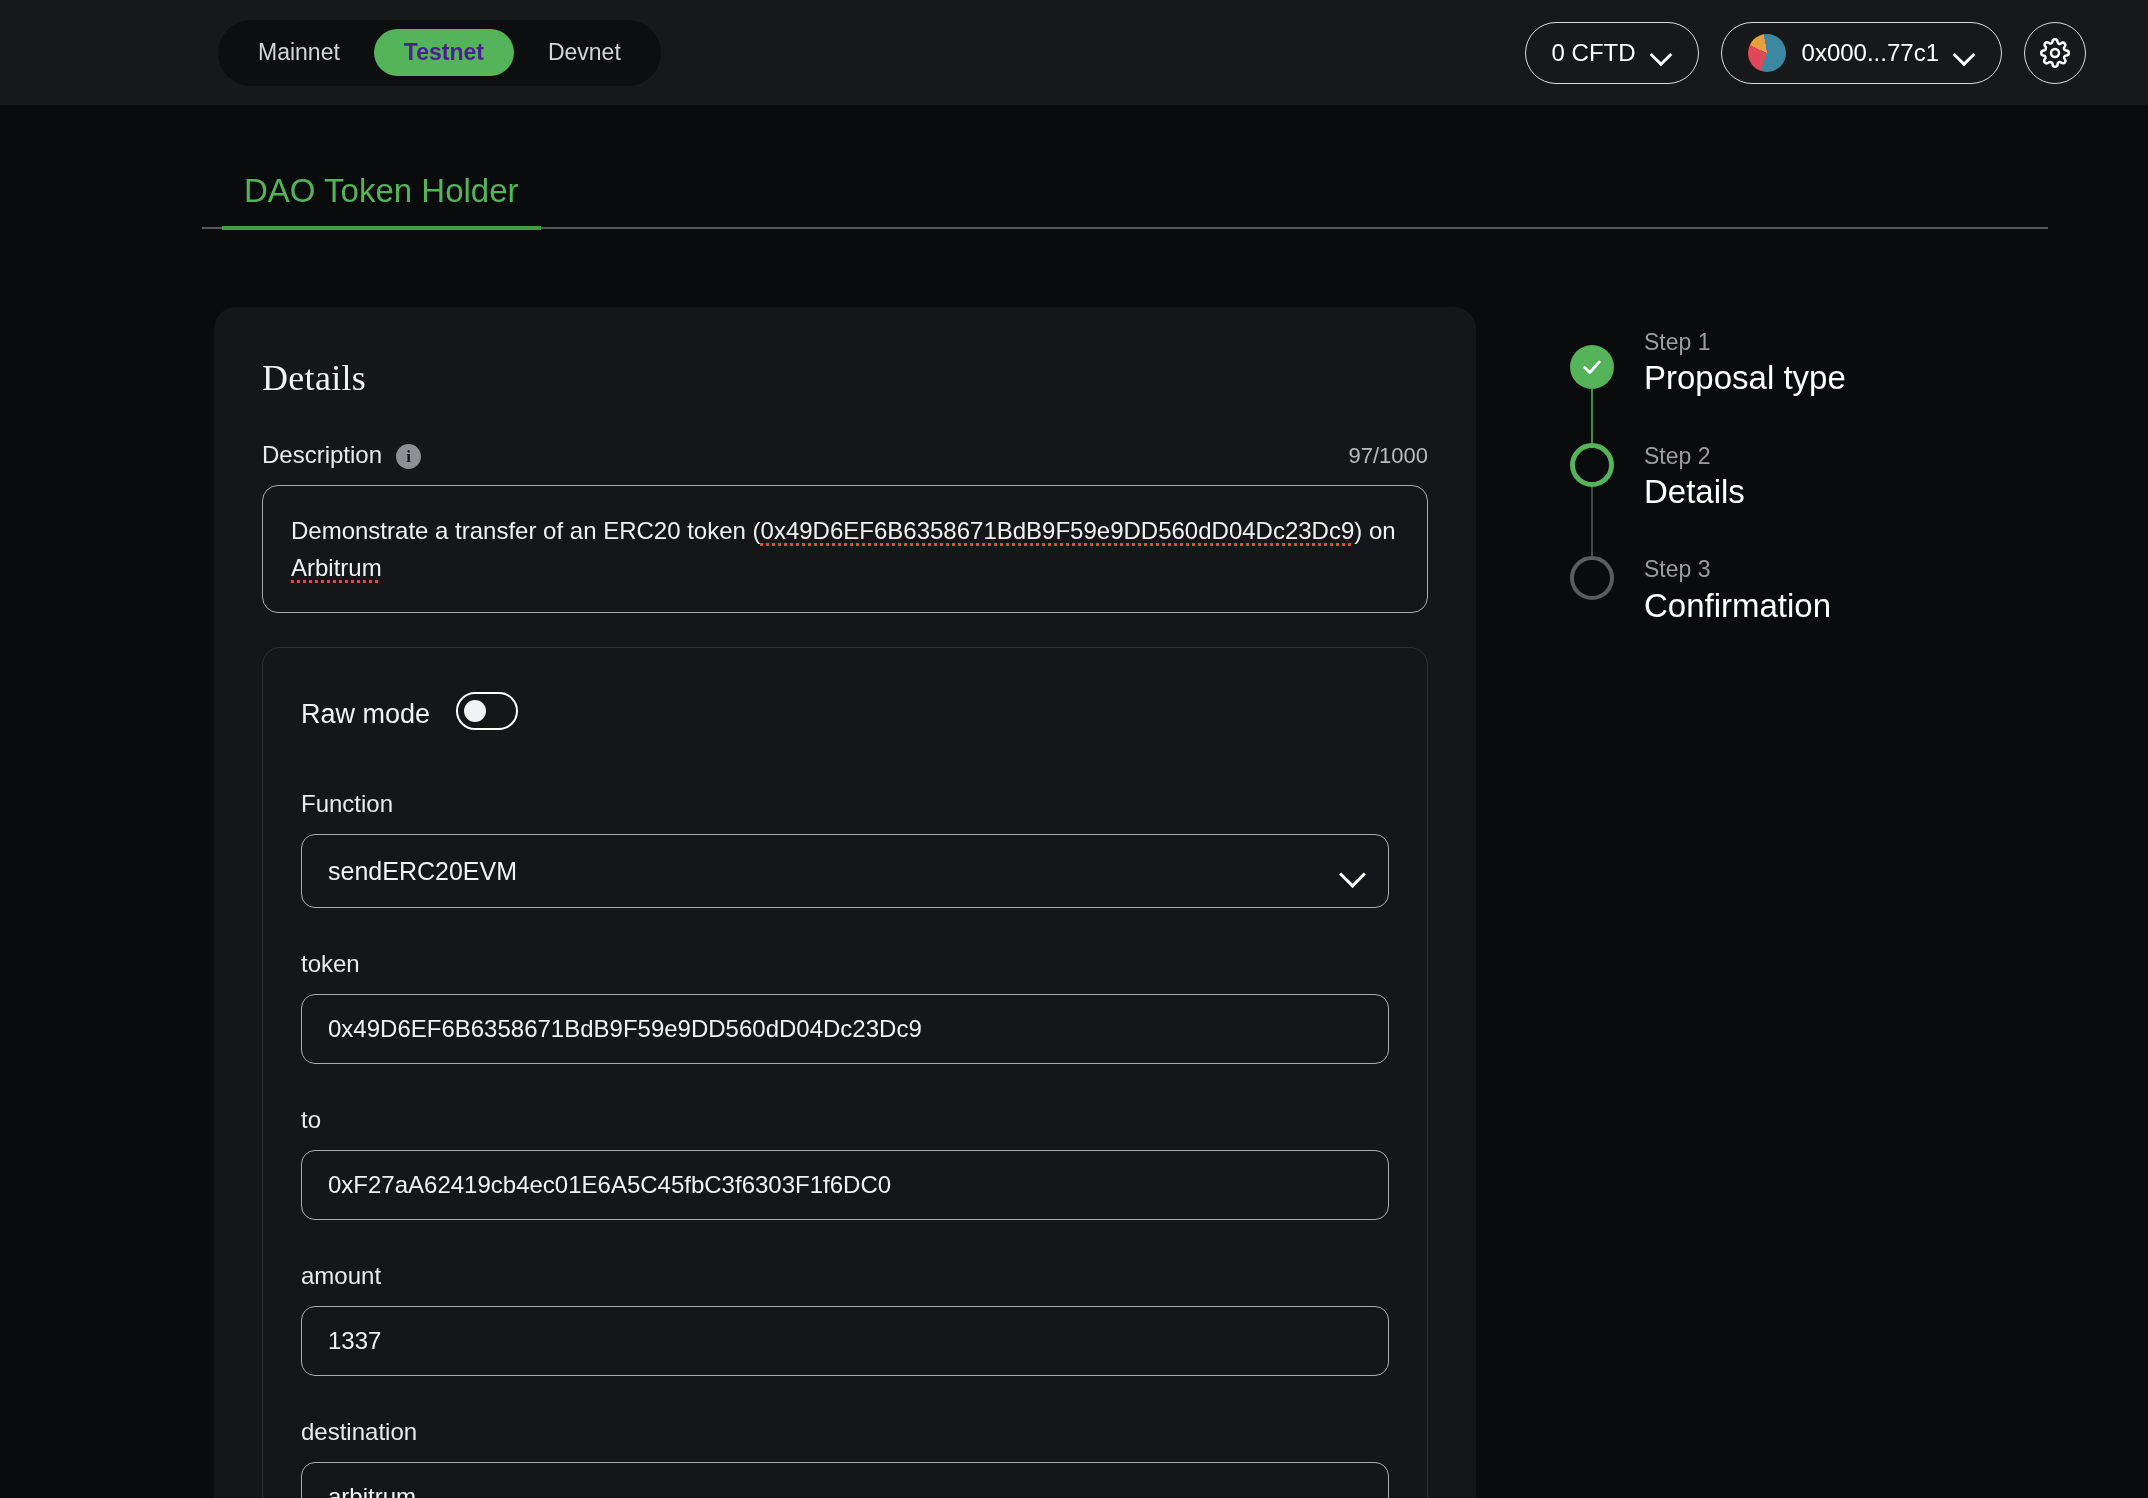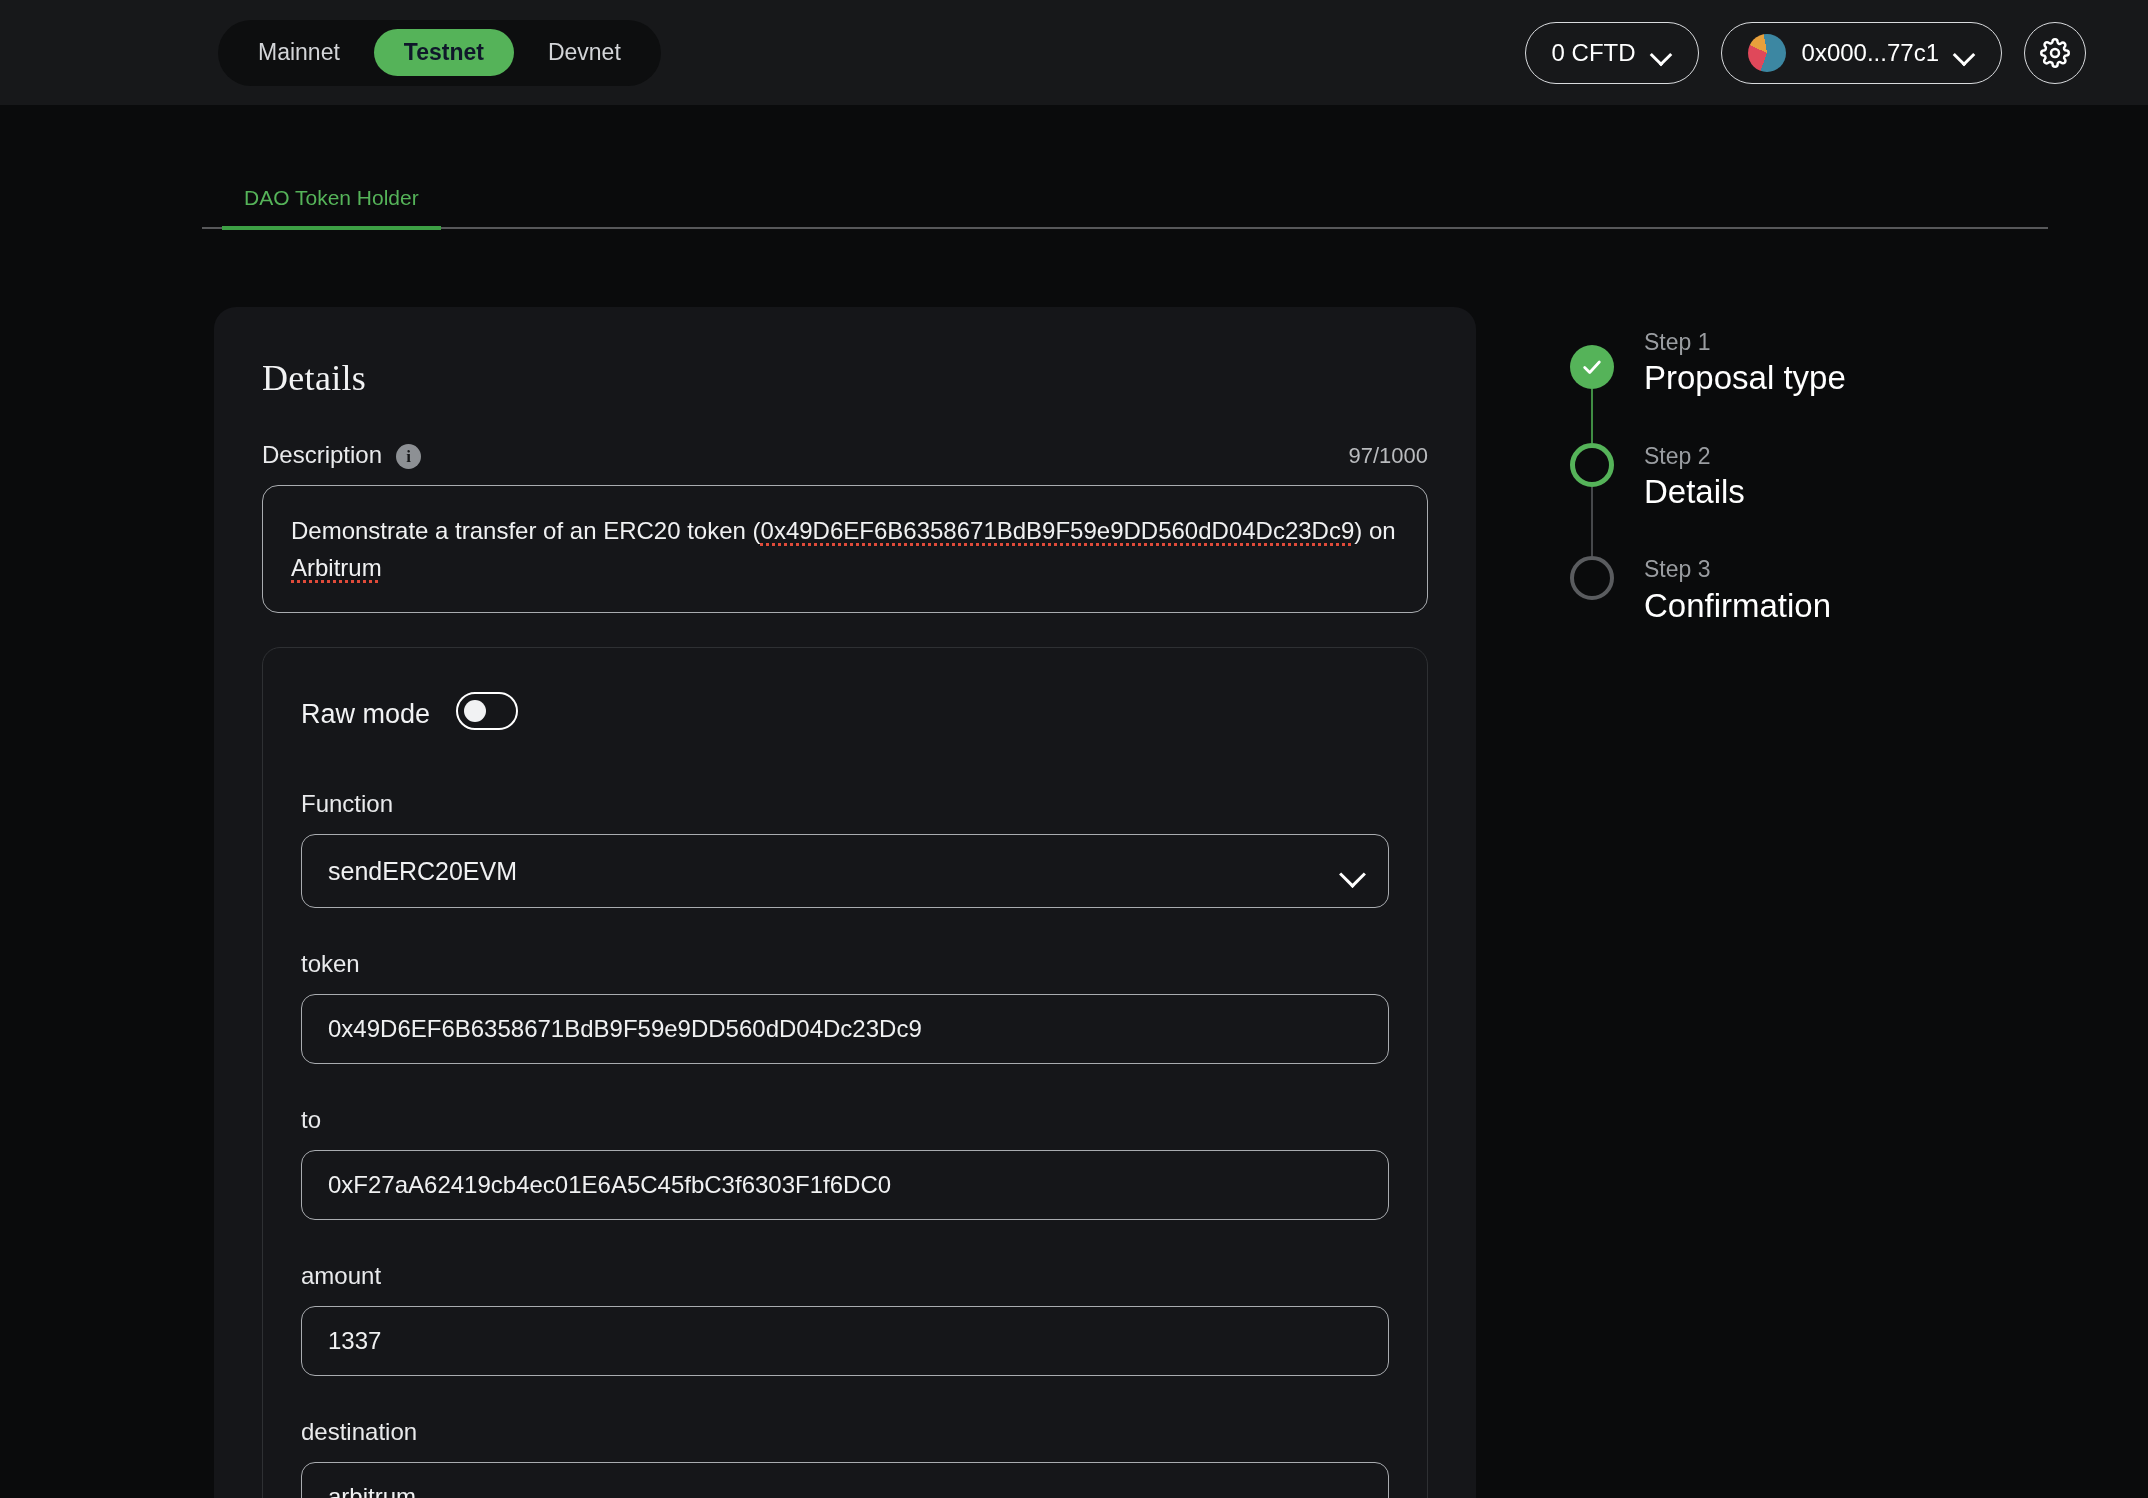--- a/index.html
+++ b/index.html
@@ -38,21 +38,21 @@
     padding: 12px 30px;
     border-radius: 999px;
     font-size: 23px;
     color: #d3d5d8;
     line-height: 1;
     cursor: pointer;
     white-space: nowrap;
   }
   .network-pill.active {
     background: #55b359;
-    color: #0f172a;
+    color: #4c1d95;
     font-weight: 600;
   }
 
   .topbar-right {
     display: flex;
     align-items: center;
     gap: 22px;
   }
 
   .pill-btn {
@@ -112,21 +112,21 @@
     padding: 0 100px 0 202px;
     margin-top: 60px;
   }
   .tabs-row {
     display: flex;
     border-bottom: 2px solid #57585a;
     height: 64px;
     align-items: flex-end;
   }
   .tab {
-    font-size: 21px;
+    font-size: 33px;
     color: #55b359;
     padding: 0 22px 16px 22px;
     margin-left: 20px;
     border-bottom: 4px solid #3da045;
     margin-bottom: -3px;
     cursor: pointer;
     white-space: nowrap;
   }
 
   

